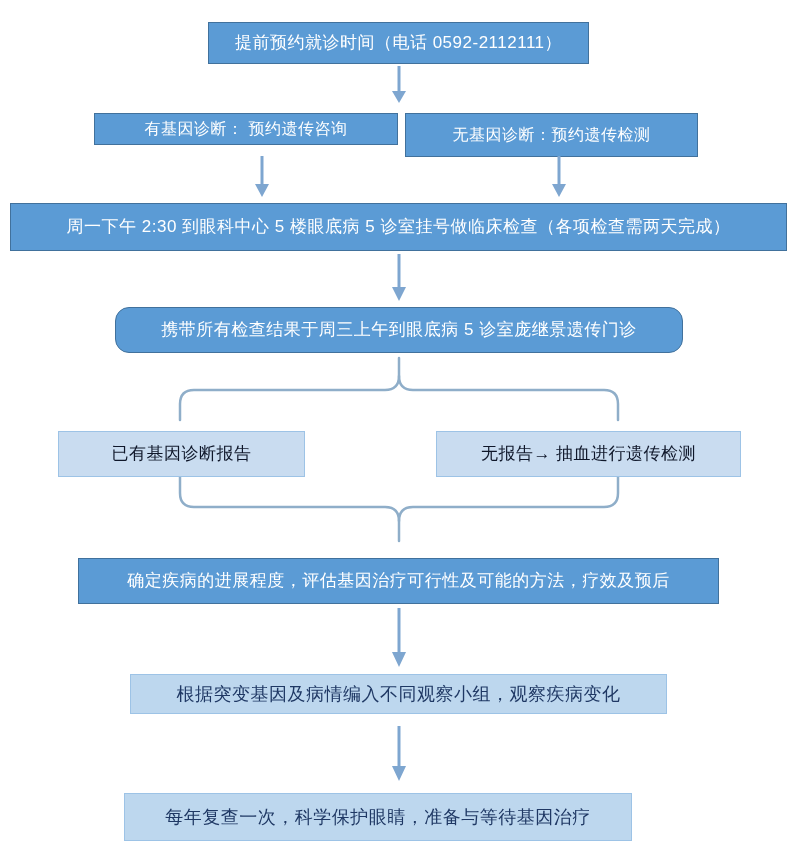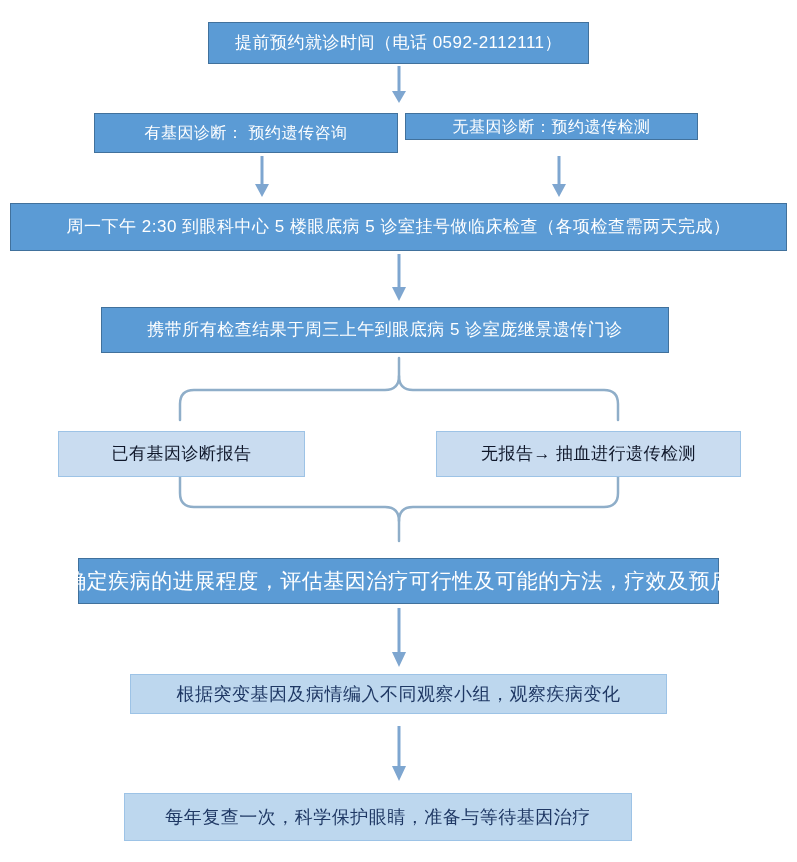--- a/index.html
+++ b/index.html
@@ -63,25 +63,25 @@
     <span>提前预约就诊时间（电话 0592-2112111）</span>
   </div>
 
   <div class="arrow" style="left:385px; top:66px; width:28px; height:38px;">
     <svg width="28" height="38" viewBox="0 0 28 38">
       <line x1="14" y1="0" x2="14" y2="27" stroke="#7ea6d0" stroke-width="3"></line>
       <polygon points="14,37 7,25 21,25" fill="#7ea6d0"></polygon>
     </svg>
   </div>
 
-  <div class="node" style="left:94px; top:113px; width:304px; height:40px; font-size:16px;">
+  <div class="node" style="left:94px; top:113px; width:304px; height:32px; font-size:16px;">
     <span>有基因诊断： 预约遗传咨询</span>
   </div>
 
-  <div class="node" style="left:405px; top:113px; width:293px; height:27px; font-size:16px;">
+  <div class="node" style="left:405px; top:113px; width:293px; height:44px; font-size:16px;">
     <span>无基因诊断：预约遗传检测</span>
   </div>
 
   <div class="arrow" style="left:248px; top:156px; width:28px; height:42px;">
     <svg width="28" height="42" viewBox="0 0 28 42">
       <line x1="14" y1="0" x2="14" y2="30" stroke="#7ea6d0" stroke-width="3"></line>
       <polygon points="14,41 7,28 21,28" fill="#7ea6d0"></polygon>
     </svg>
   </div>
 
@@ -96,21 +96,21 @@
     <span>周一下午 2:30 到眼科中心 5 楼眼底病 5 诊室挂号做临床检查（各项检查需两天完成）</span>
   </div>
 
   <div class="arrow" style="left:385px; top:254px; width:28px; height:48px;">
     <svg width="28" height="48" viewBox="0 0 28 48">
       <line x1="14" y1="0" x2="14" y2="35" stroke="#7ea6d0" stroke-width="3"></line>
       <polygon points="14,47 7,33 21,33" fill="#7ea6d0"></polygon>
     </svg>
   </div>
 
-  <div class="node" style="left:101px; top:307px; width:568px; height:46px; font-size:17px;">
+  <div class="node" style="left:115px; top:307px; width:568px; height:46px; font-size:17px;border-radius:14px;">
     <span>携带所有检查结果于周三上午到眼底病 5 诊室庞继景遗传门诊</span>
   </div>
 
   <div class="brace" style="left:178px; top:356px; width:442px; height:66px;">
     <svg width="442" height="66" viewBox="0 0 442 66">
       <path d="M 221 2 L 221 20 Q 221 34 207 34 L 16 34 Q 2 34 2 48 L 2 64" fill="none" stroke="#8faec9" stroke-width="2.5" stroke-linecap="round"></path>
       <path d="M 221 20 Q 221 34 235 34 L 426 34 Q 440 34 440 48 L 440 64" fill="none" stroke="#8faec9" stroke-width="2.5" stroke-linecap="round"></path>
     </svg>
   </div>
 
@@ -122,21 +122,21 @@
     <span>无报告→ 抽血进行遗传检测</span>
   </div>
 
   <div class="brace" style="left:178px; top:477px; width:442px; height:66px;">
     <svg width="442" height="66" viewBox="0 0 442 66">
       <path d="M 2 0 L 2 16 Q 2 30 16 30 L 207 30 Q 221 30 221 44 L 221 64" fill="none" stroke="#8faec9" stroke-width="2.5" stroke-linecap="round"></path>
       <path d="M 440 0 L 440 16 Q 440 30 426 30 L 235 30 Q 221 30 221 44" fill="none" stroke="#8faec9" stroke-width="2.5" stroke-linecap="round"></path>
     </svg>
   </div>
 
-  <div class="node" style="left:78px; top:558px; width:641px; height:46px; font-size:21px;">
+  <div class="node" style="left:78px; top:558px; width:641px; height:46px; font-size:17px;">
     <span>确定疾病的进展程度，评估基因治疗可行性及可能的方法，疗效及预后</span>
   </div>
 
   <div class="arrow" style="left:385px; top:608px; width:28px; height:60px;">
     <svg width="28" height="60" viewBox="0 0 28 60">
       <line x1="14" y1="0" x2="14" y2="46" stroke="#7ea6d0" stroke-width="3"></line>
       <polygon points="14,59 7,44 21,44" fill="#7ea6d0"></polygon>
     </svg>
   </div>
 

